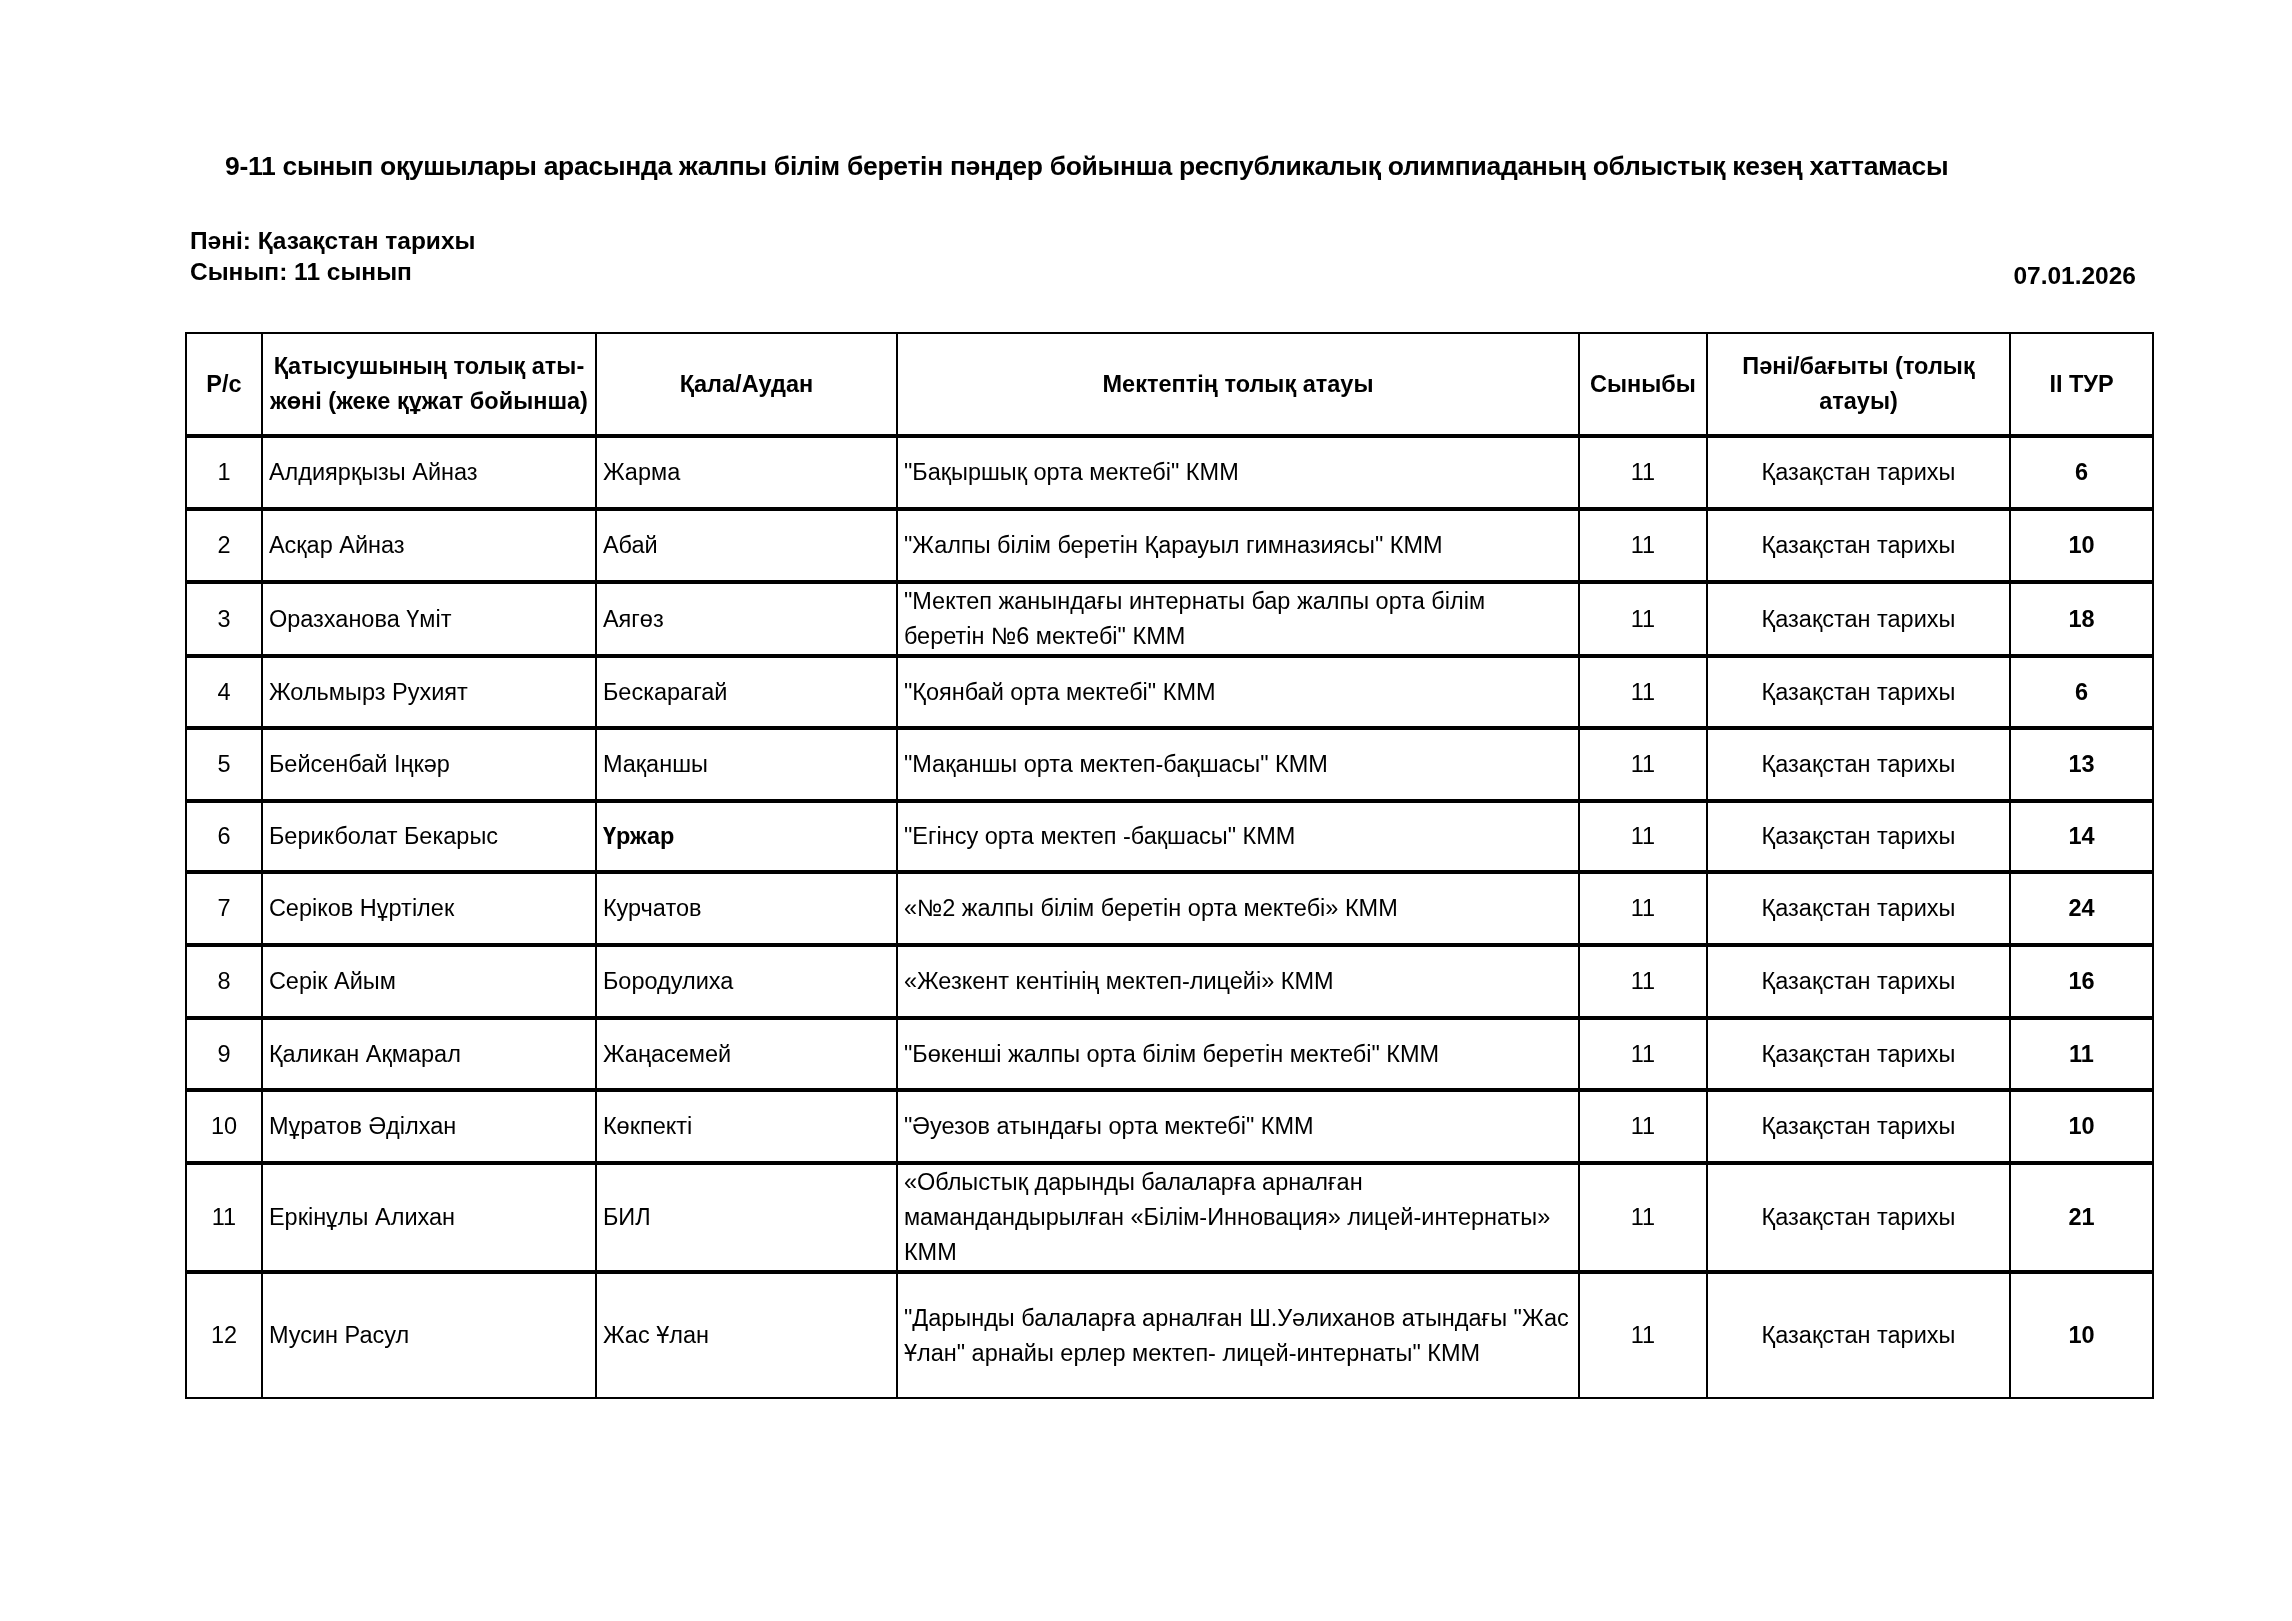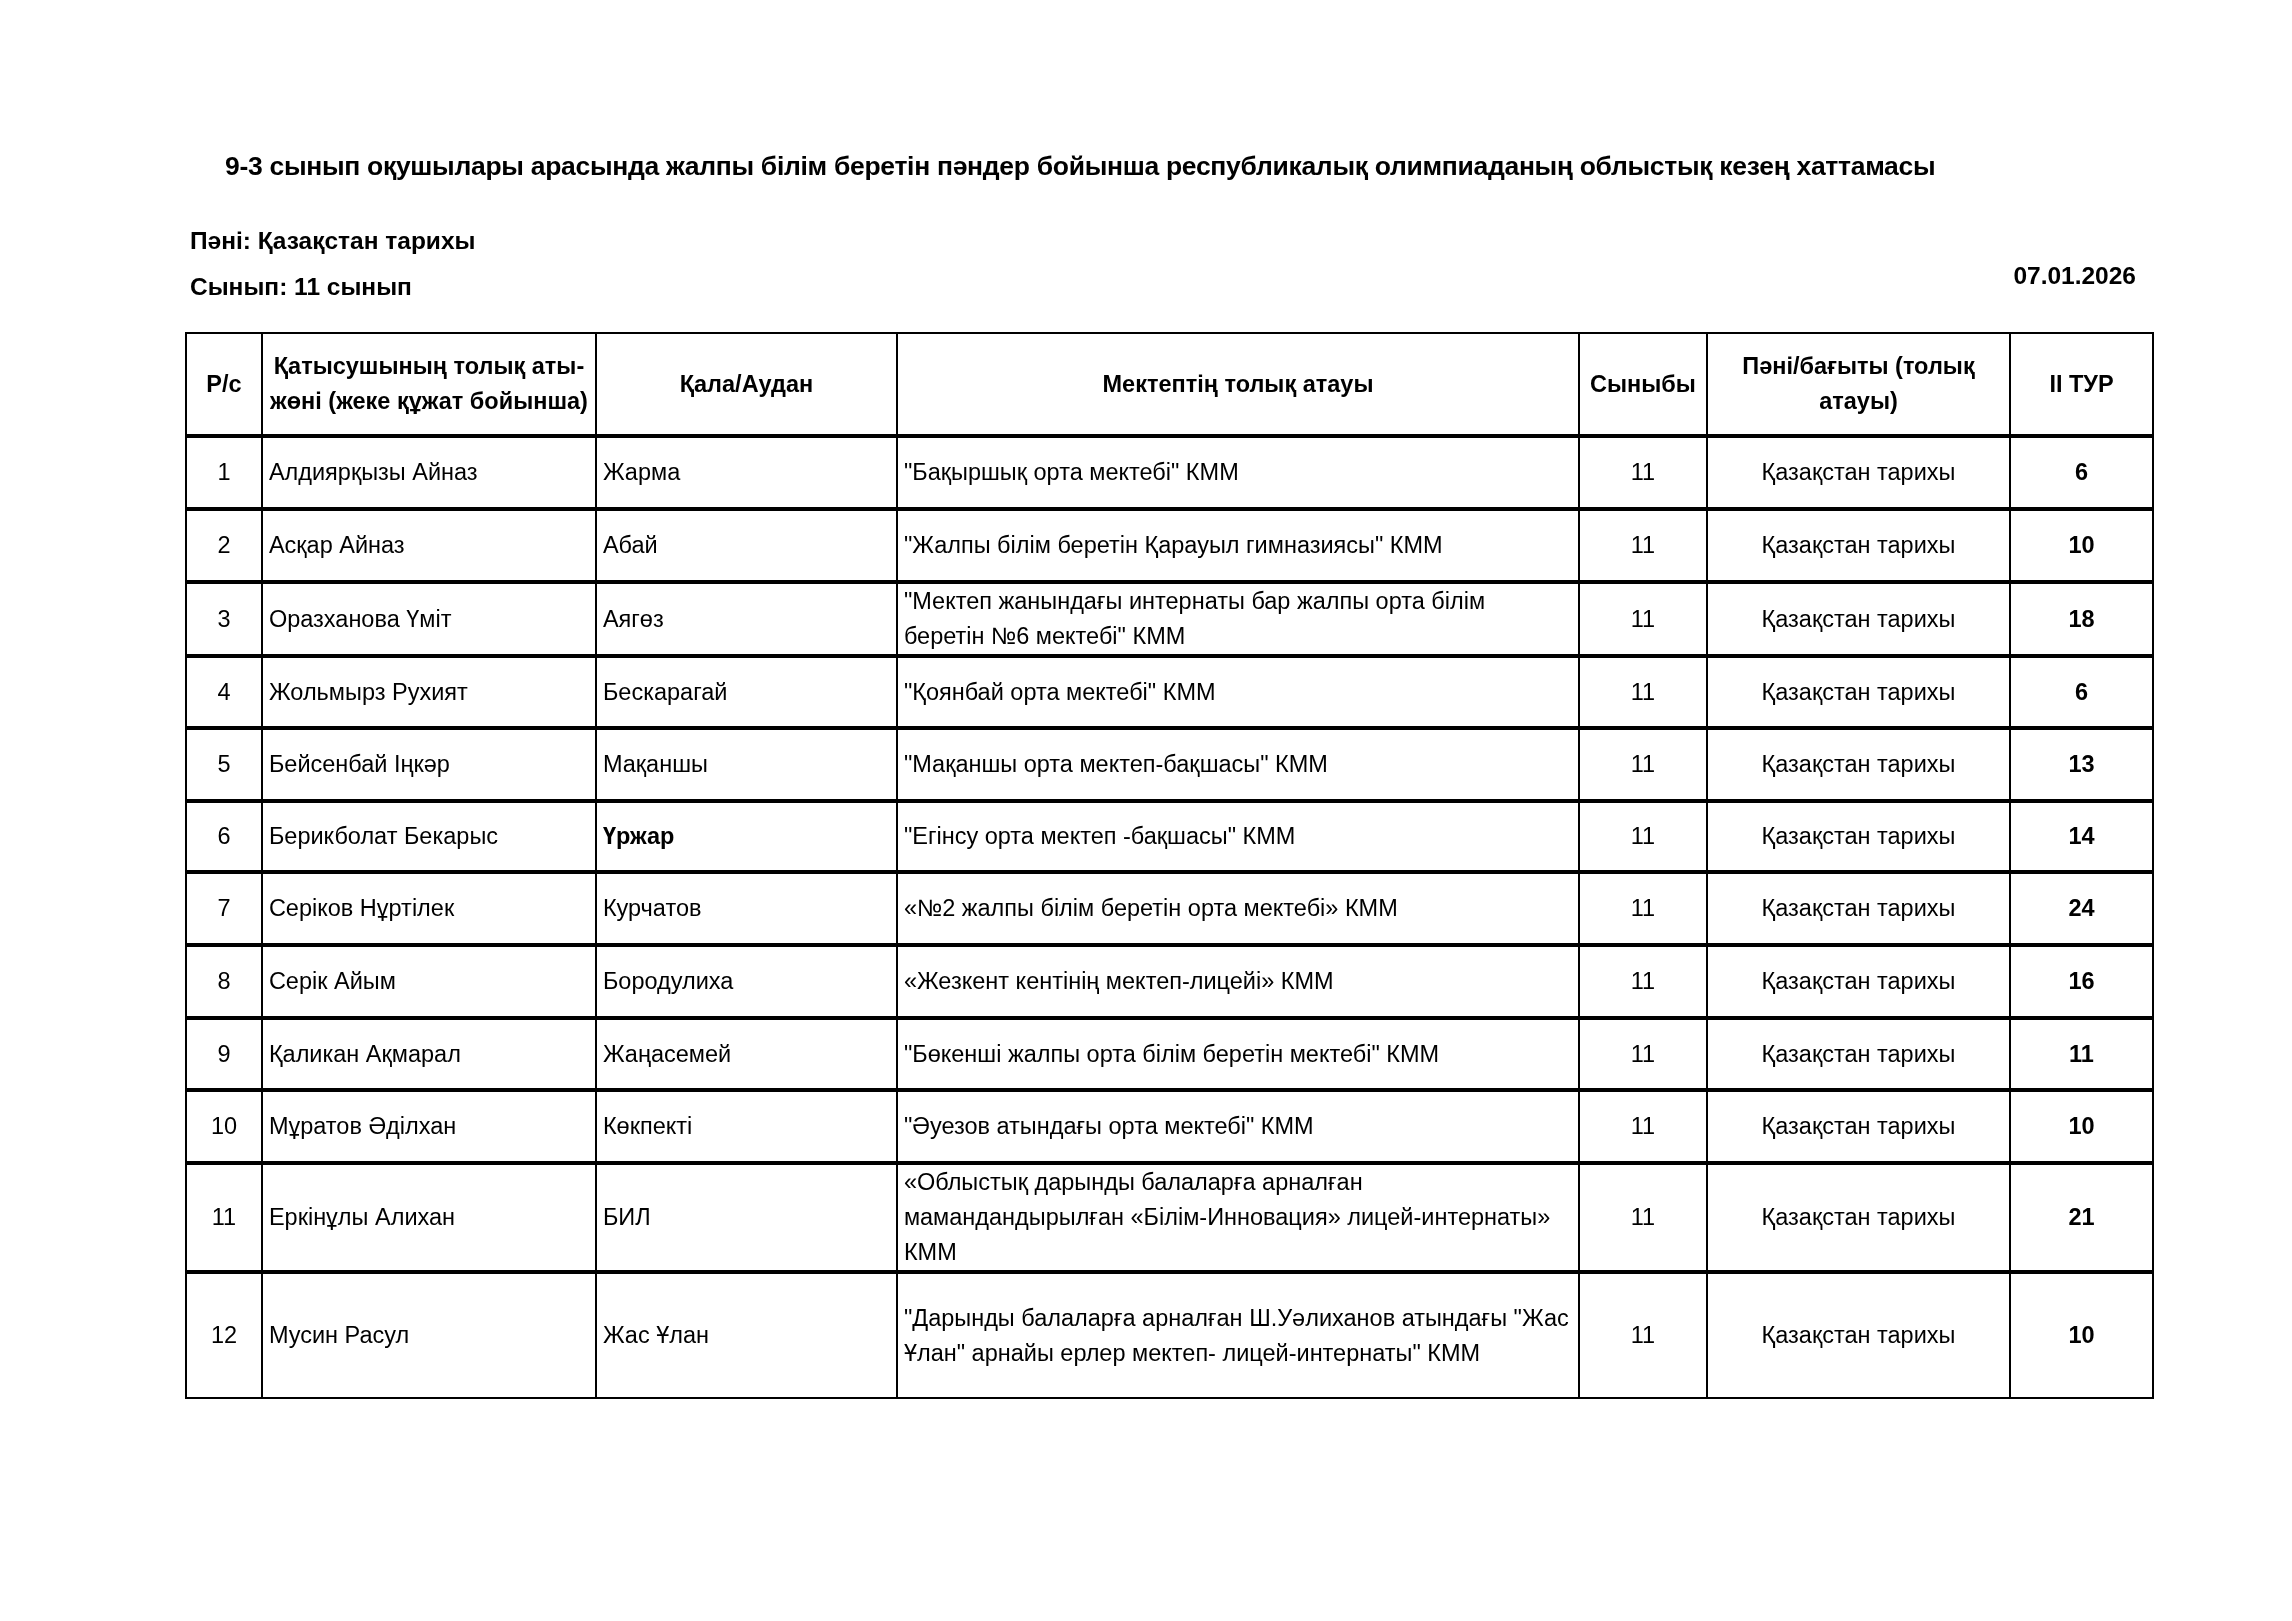--- a/index.html
+++ b/index.html
@@ -2,37 +2,37 @@
 <html><head>
 <meta charset="utf-8">
 <style>
   html, body { margin: 0; padding: 0; background: #ffffff; }
   body { width: 2293px; height: 1621px; position: relative; overflow: hidden;
          font-family: "Liberation Sans", "DejaVu Sans", sans-serif; color: #000; }
   .title { position: absolute; left: 225px; top: 151px; font-size: 26.5px; font-weight: bold;
            letter-spacing: -0.3px; white-space: nowrap; }
   .meta { position: absolute; left: 190px; font-size: 24.5px; font-weight: bold; white-space: nowrap; }
   .meta.subject { top: 227px; }
-  .meta.grade { top: 273px; }
+  .meta.grade { top: 258px; }
   .date { position: absolute; right: 157px; top: 262px; font-size: 24.5px; font-weight: bold; }
   table { position: absolute; left: 185px; top: 332px; border-collapse: collapse; table-layout: fixed; }
   td, th { border: 2.9px solid #000; font-size: 23.5px; padding: 0 5.9px; line-height: 35px; }
   th { font-weight: bold; text-align: center; vertical-align: middle; }
   td { vertical-align: middle; }
   td.c { text-align: center; }
   td.l { text-align: left; }
   td.b { font-weight: bold; text-align: center; }
   tr.head th { height: 100px; border-bottom-width: 4.9px; }
   tr.row td { border-bottom-width: 4.9px; }
   tr.row:last-child td { border-bottom-width: 2.9px; }
 </style>
 </head>
 <body>
 
-<div class="title">9-3 сынып оқушылары арасында жалпы білім беретін пәндер бойынша республикалық олимпиаданың облыстық кезең хаттамасы</div>
+<div class="title">9-11 сынып оқушылары арасында жалпы білім беретін пәндер бойынша республикалық олимпиаданың облыстық кезең хаттамасы</div>
 <div class="meta subject">Пәні: Қазақстан тарихы</div>
 <div class="meta grade">Сынып: 11 сынып</div>
 <div class="date">07.01.2026</div>
 
 <table>
   <colgroup>
     <col style="width:76px">
     <col style="width:334px">
     <col style="width:301px">
     <col style="width:682px">

